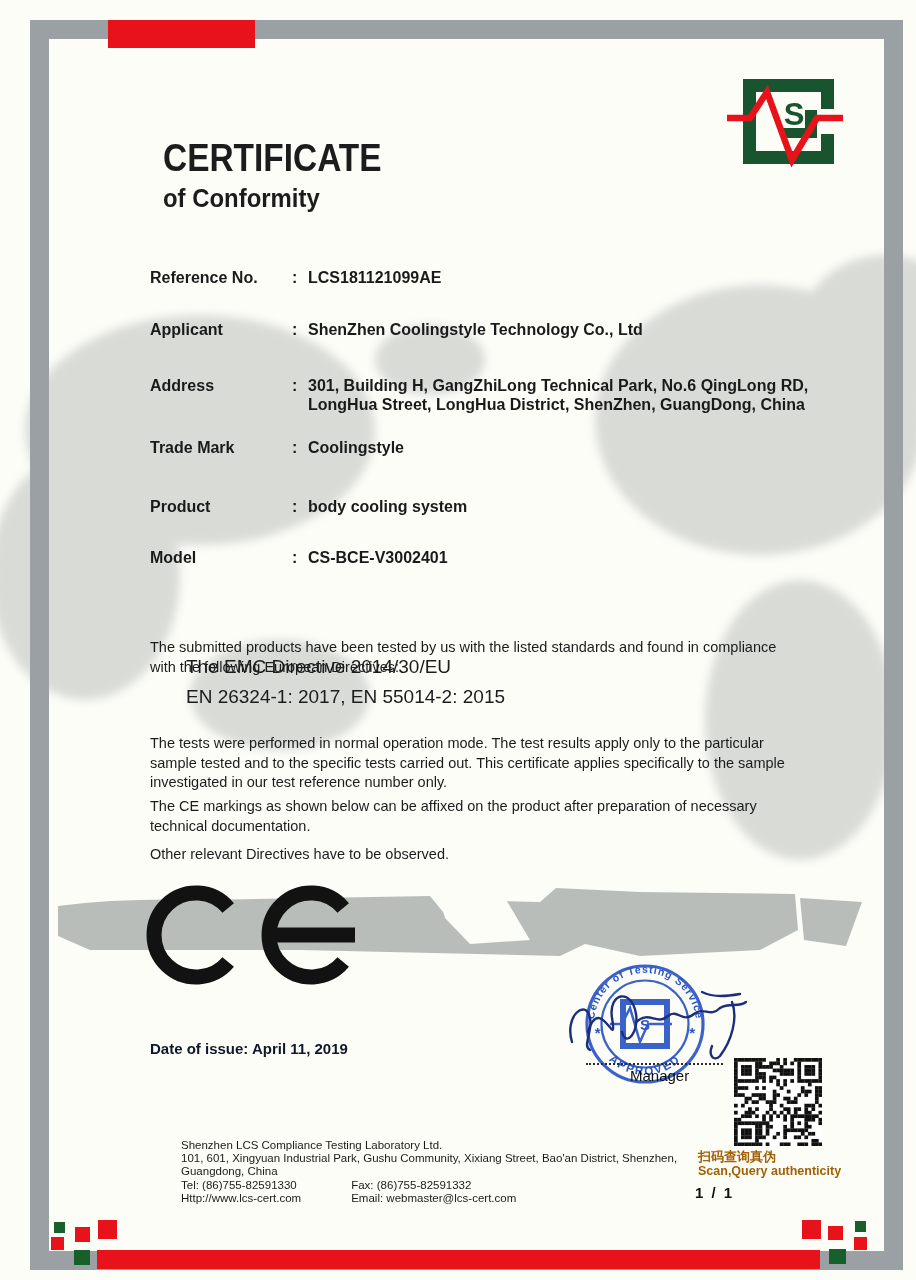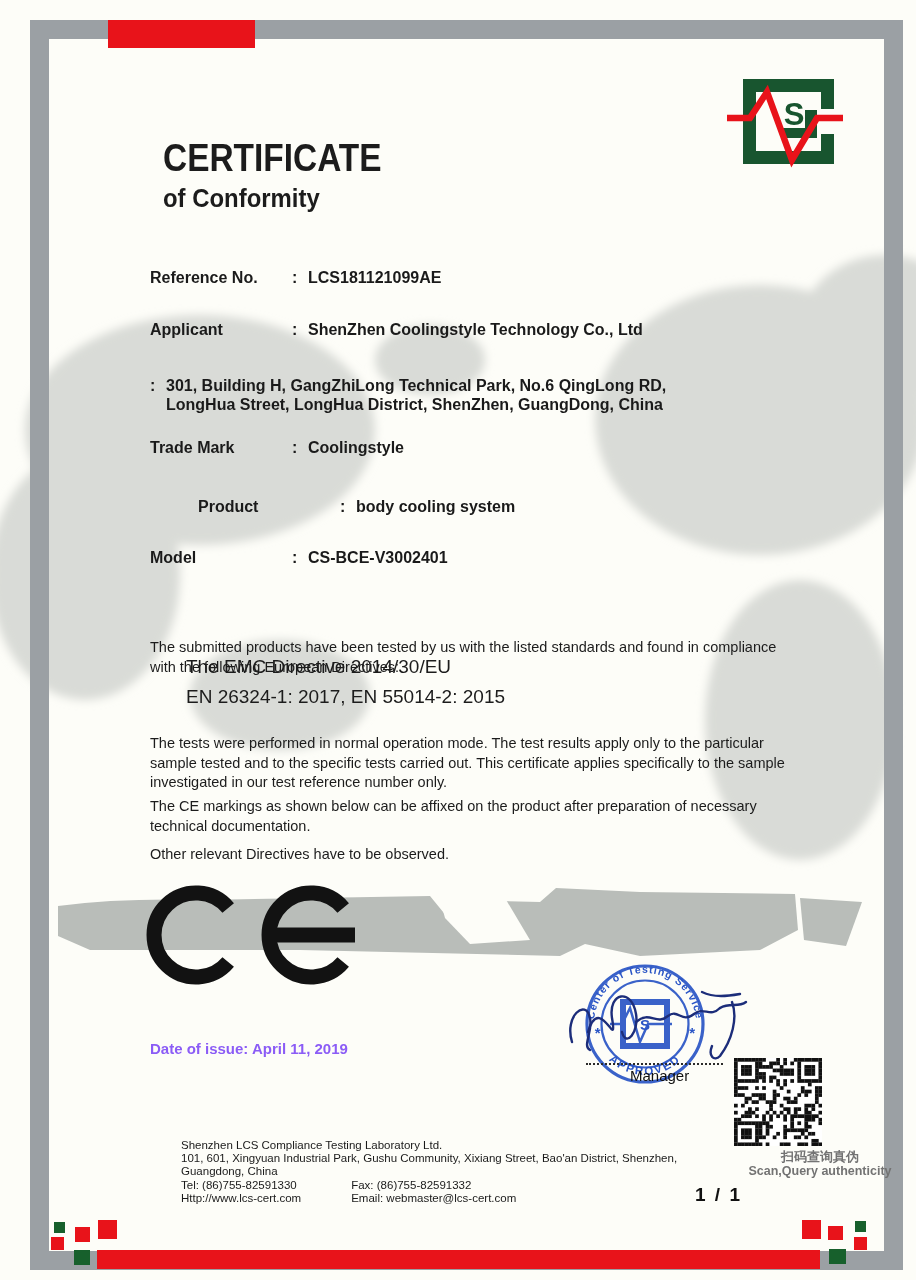--- a/index.html
+++ b/index.html
@@ -17,27 +17,27 @@
   .subtitle{position:absolute;left:163px;top:183px;font-size:26px;font-weight:700;
             transform:scaleX(.92);transform-origin:left;white-space:nowrap;color:#1c1c1c;}
   .row{position:absolute;left:150px;width:660px;display:flex;font-weight:700;
        font-size:16px;line-height:19px;color:#1a1a1a;}
   .row .lb{width:142px;}
   .row .cl{width:16px;}
   .row .vl{flex:1;white-space:pre-line;}
   .para{position:absolute;left:150px;width:680px;font-size:14.5px;line-height:19.5px;
         color:#1c1c1c;white-space:pre-line;}
   .para.b{font-weight:400;font-size:19px;margin-left:36px;}
-  .date{position:absolute;left:150px;top:1040px;font-size:15px;font-weight:700;color:#8b5cf6;}
+  .date{position:absolute;left:150px;top:1040px;font-size:15px;font-weight:700;color:#0f172a;}
   .dotted{position:absolute;left:586px;top:1063px;width:137px;height:0;
           border-bottom:2.5px dotted #2b2b2b;z-index:45;}
   .manager{position:absolute;left:630px;top:1067px;font-size:15px;color:#101010;z-index:46;}
   .qrwrap{position:absolute;left:734px;top:1058px;z-index:50;}
-  .qrcap{position:absolute;left:732px;width:176px;text-align:center;color:#737373;z-index:50;}
-  .pageno{position:absolute;left:695px;top:1184px;font-size:19px;font-weight:700;
+  .qrcap{position:absolute;left:698px;width:176px;text-align:left;color:#a16207;z-index:50;}
+  .pageno{position:absolute;left:695px;top:1184px;font-size:15px;font-weight:700;
           letter-spacing:2px;color:#111;}
   .footer{position:absolute;left:161px;top:1139px;font-size:11.5px;line-height:13.2px;color:#1a1a1a;margin-left:20px;}
   .footer .col1{display:inline-block;width:167px;}
   .stamp{position:absolute;left:560px;top:958px;z-index:40;}
   .st-txt{font-family:"Liberation Sans",sans-serif;font-weight:700;fill:#2a55c6;}
 </style>
 </head>
 <body>
 
 <div class="page">
@@ -102,30 +102,31 @@
       <span class="lb">Reference No.</span>
       <span class="cl">:</span>
       <span class="vl">LCS181121099AE</span>
     </div>
     <div class="row" style="top:320px;">
       <span class="lb">Applicant</span>
       <span class="cl">:</span>
       <span class="vl">ShenZhen Coolingstyle Technology Co., Ltd</span>
     </div>
     <div class="row" style="top:376px;">
+      <span class="lb">Address</span>
       <span class="cl">:</span>
       <span class="vl">301, Building H, GangZhiLong Technical Park, No.6 QingLong RD,
 LongHua Street, LongHua District, ShenZhen, GuangDong, China</span>
     </div>
     <div class="row" style="top:438px;">
       <span class="lb">Trade Mark</span>
       <span class="cl">:</span>
       <span class="vl">Coolingstyle</span>
     </div>
-    <div class="row" style="top:497px;margin-left:48px;">
+    <div class="row" style="top:497px;">
       <span class="lb">Product</span>
       <span class="cl">:</span>
       <span class="vl">body cooling system</span>
     </div>
     <div class="row" style="top:548px;">
       <span class="lb">Model</span>
       <span class="cl">:</span>
       <span class="vl">CS-BCE-V3002401</span>
     </div>
 

